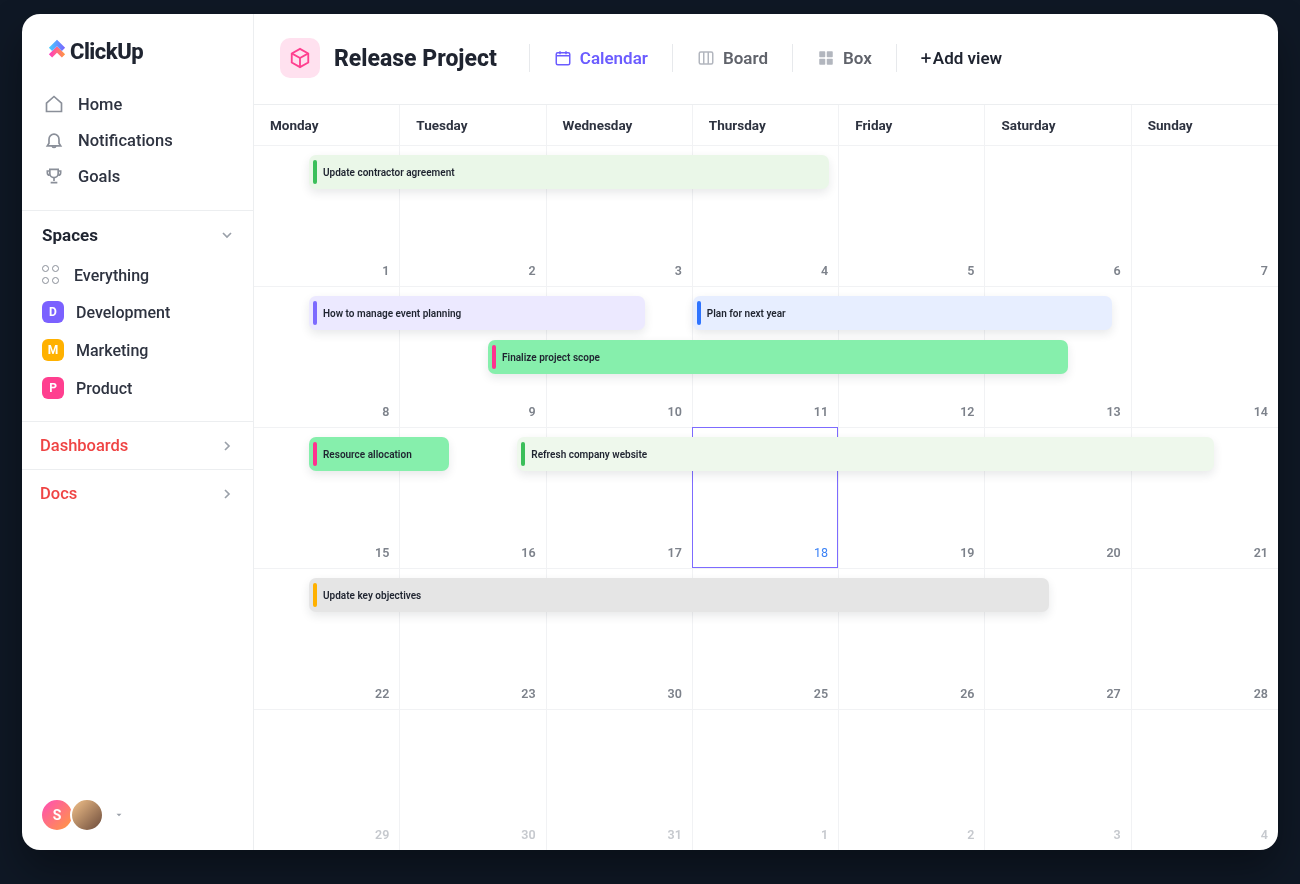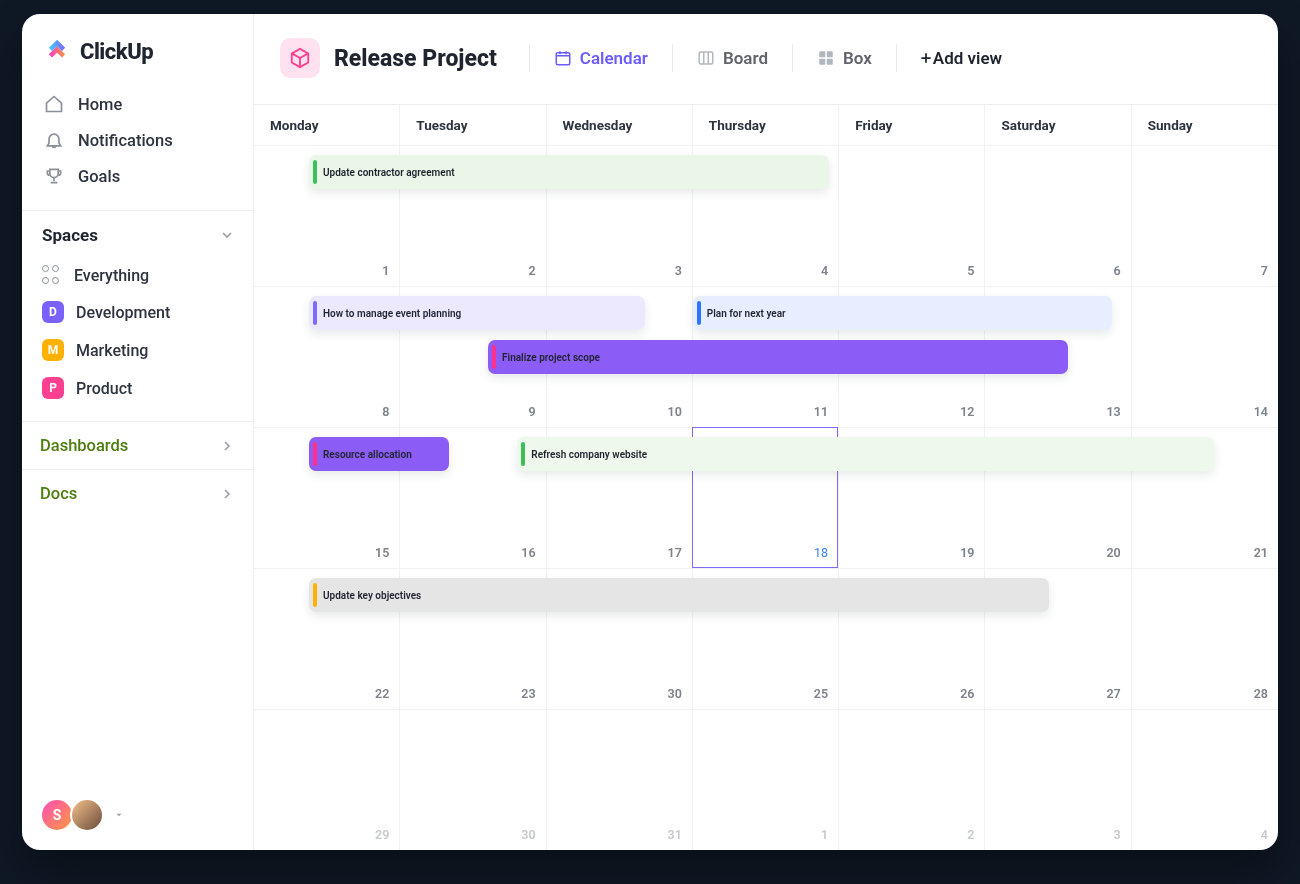--- a/index.html
+++ b/index.html
@@ -23,21 +23,20 @@
   .sidebar {
     width: 232px;
     border-right: 1px solid #eceef0;
     display: flex;
     flex-direction: column;
     position: relative;
   }
   .logo-row {
     display: flex;
     align-items: center;
-    gap: 10px;
     padding: 24px 20px 20px 22px;
   }
   .logo-mark {
     width: 26px; height: 26px;
   }
   .logo-text {
     font-size: 22px;
     font-weight: 800;
     color: #1f2430;
     letter-spacing: -0.5px;
@@ -69,21 +68,21 @@
   }
   .space-badge {
     width:22px; height:22px; border-radius:6px;
     display:flex; align-items:center; justify-content:center;
     font-size:12px; font-weight:700; color:#fff;
   }
   .everything-icon { width:20px; height:20px; display:flex; flex-wrap:wrap; gap:3px; }
   .everything-icon span { width:7px; height:7px; border:1.5px solid #8a8f99; border-radius:50%; }
   .sec-row {
     display:flex; align-items:center; justify-content:space-between;
-    padding: 14px 18px; font-size:16.5px; font-weight:500; color:#4d7c0f;
+    padding: 14px 18px; font-size:16.5px; font-weight:500; color:#ef4444;
     border-top:1px solid #eceef0; cursor:pointer;
   }
   .avatar-row {
     position:absolute; bottom:18px; left:18px;
     display:flex; align-items:center; gap:6px;
   }
   .avatar {
     width:34px; height:34px; border-radius:50%;
     border:2px solid #fff; margin-left:-10px;
     display:flex; align-items:center; justify-content:center;
@@ -160,21 +159,21 @@
   }
   .event .bar {
     position:absolute; left:4px; top:5px; bottom:5px; width:4px; border-radius:3px;
   }
   .ev-green { background:#eaf7e8; }
   .ev-green .bar { background:#3bbf5a; }
   .ev-purple { background:#ece9ff; }
   .ev-purple .bar { background:#7d6bff; }
   .ev-blue { background:#e7eeff; }
   .ev-blue .bar { background:#2f74ff; }
-  .ev-pink { background:#8b5cf6;text-align:center; }
+  .ev-pink { background:#86efac;text-align:center; }
   .ev-pink .bar { background:#ff318f; }
   .ev-lgreen { background:#eef8ec; }
   .ev-lgreen .bar { background:#3bbf5a; }
   .ev-yellow { background:#e5e5e5; }
   .ev-yellow .bar { background:#ffb100; }
 </style>
 </head>
 <body>
 
 <div class="app-frame">

